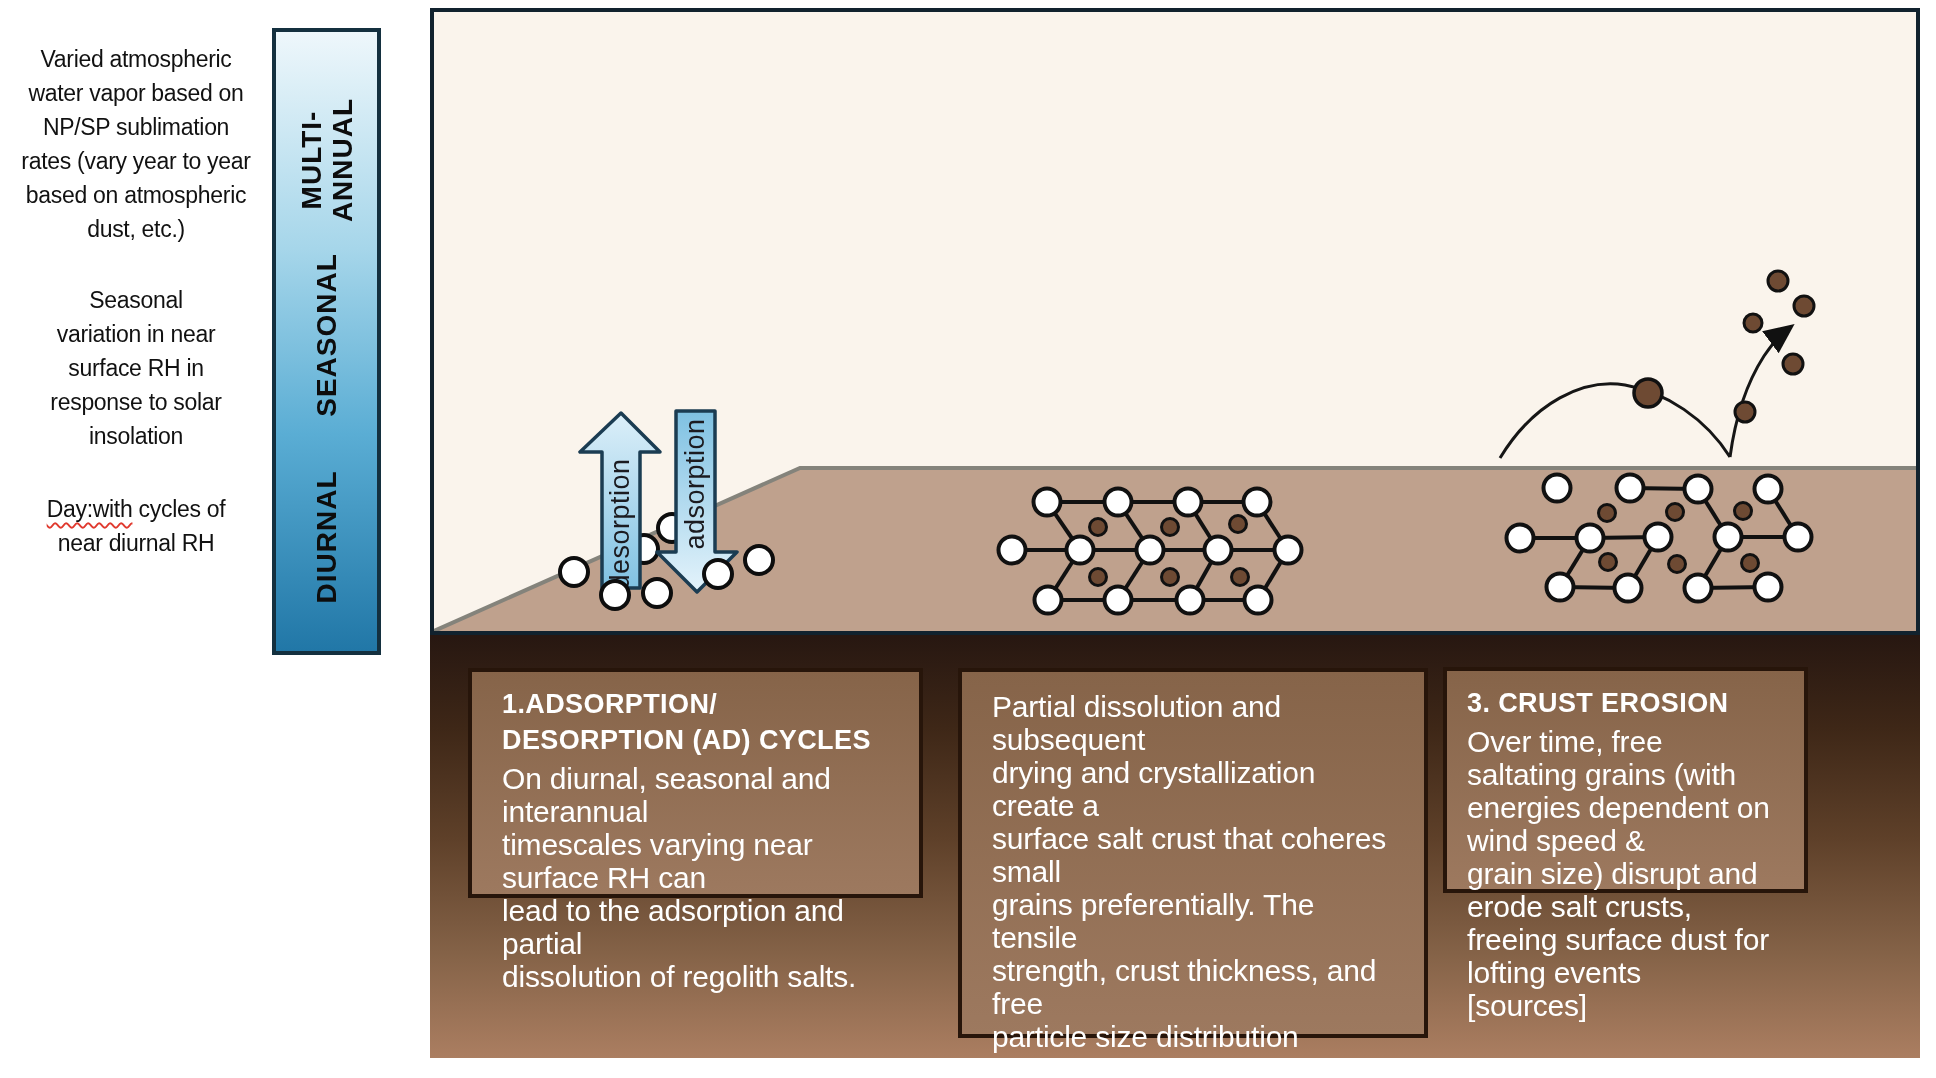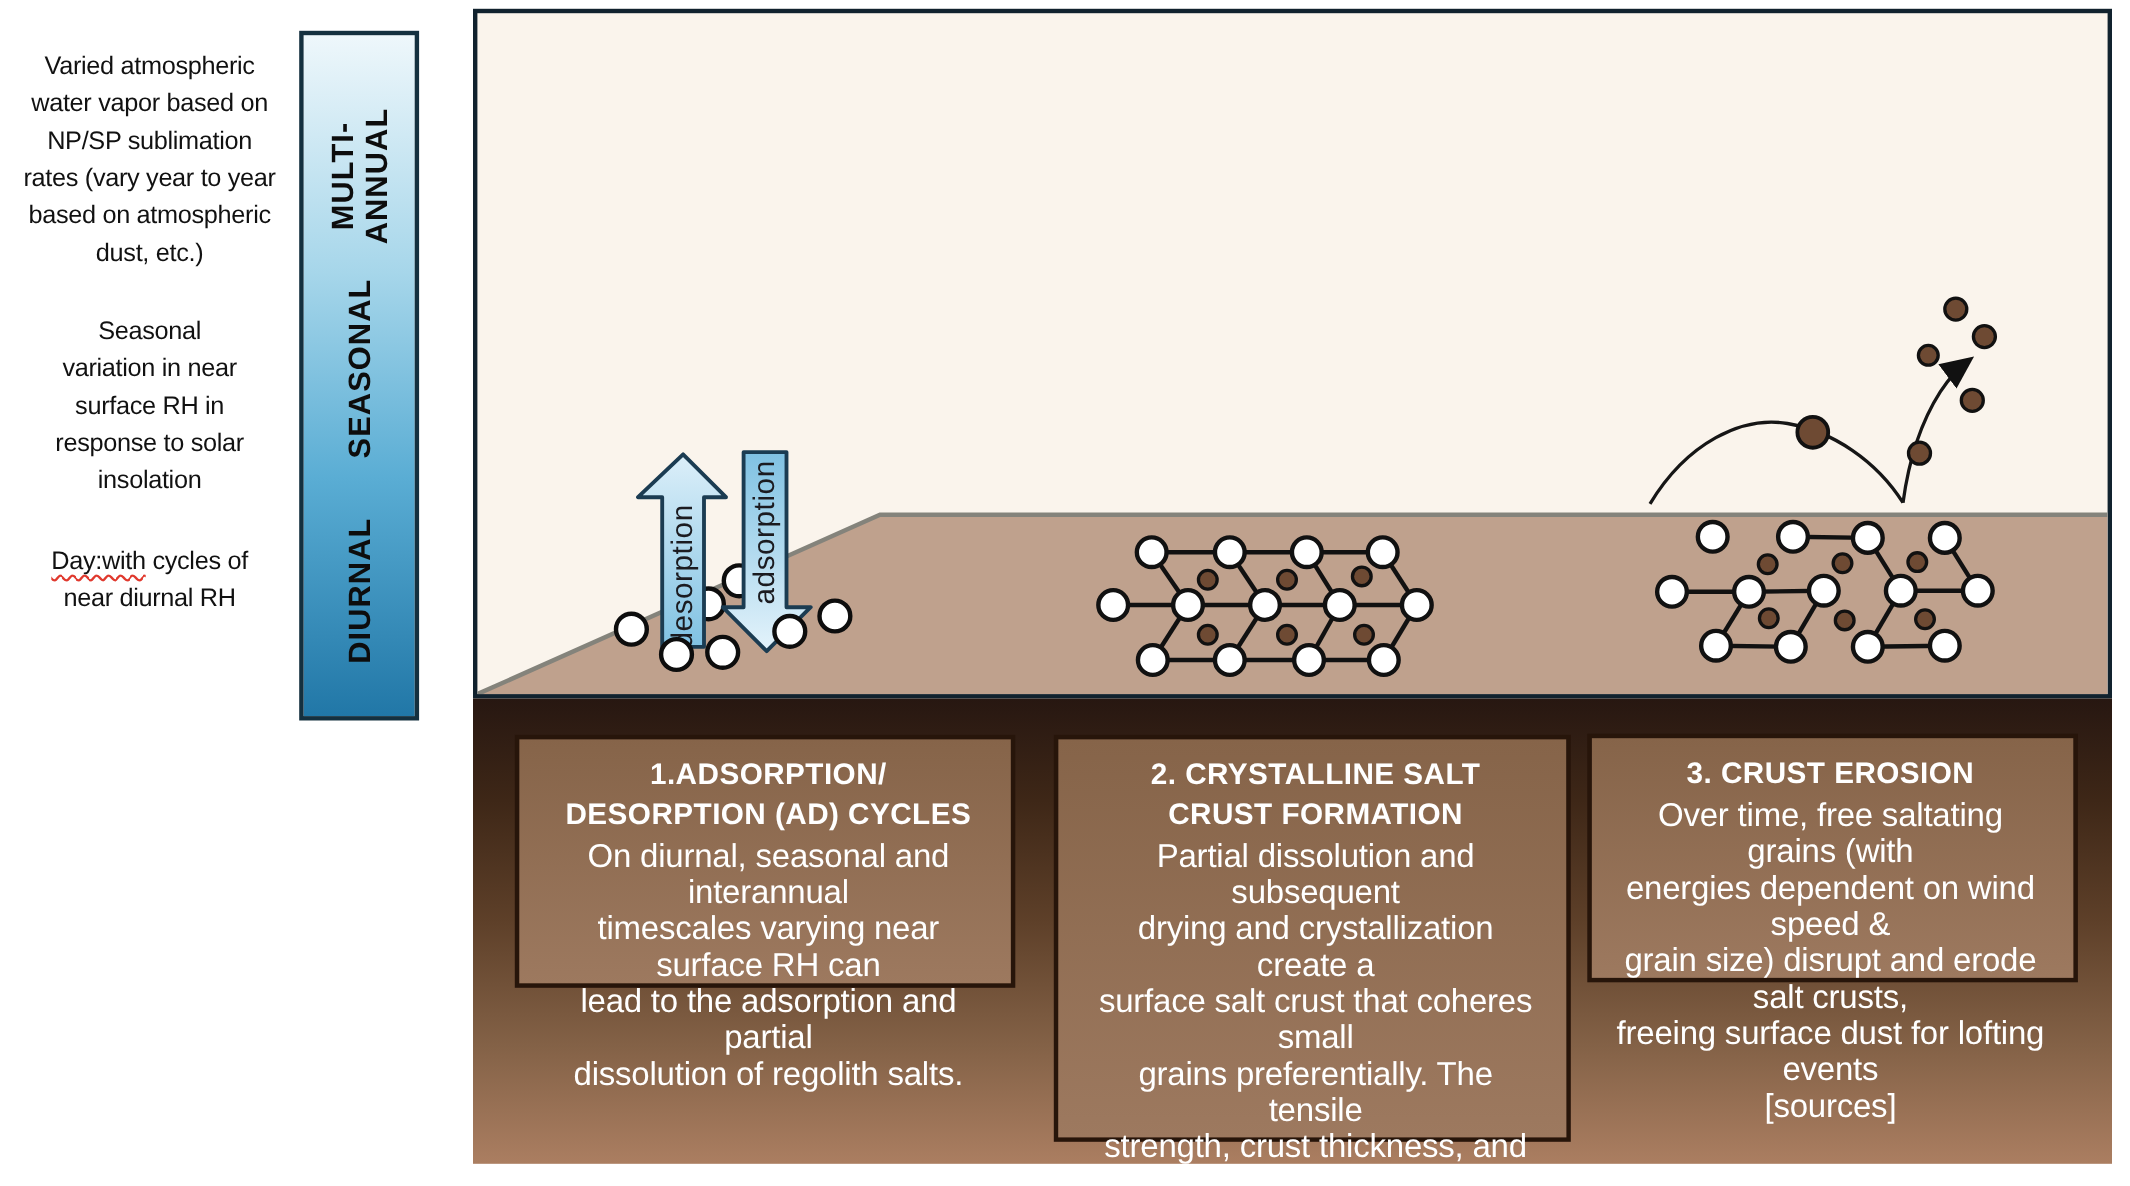--- a/index.html
+++ b/index.html
@@ -27,24 +27,24 @@
   
   .panel{position:absolute;left:430px;top:8px;width:1482px;height:619px;
     border:4px solid #11222e;background:#faf4ec;}
   .panel svg{position:absolute;left:0;top:0;}
 
   
   .bottom-section{position:absolute;left:430px;top:635px;width:1490px;height:423px;
     background:linear-gradient(180deg,#271711 0%,#3e2717 22%,#5e4029 48%,#846247 75%,#ab7e61 100%);}
   .pbox{position:absolute;border:4px solid #27150a;
     background:linear-gradient(180deg,#866449 0%,#9d795f 100%);
-    color:#ffffff;padding:14px 24px 10px 30px;box-sizing:border-box;text-align:center;}
+    color:#ffffff;padding:14px 24px 10px 30px;box-sizing:border-box;}
   .pbox-1{left:38px;top:33px;width:455px;height:230px;}
   .pbox-2{left:528px;top:33px;width:470px;height:370px;}
-  .pbox-3{left:1013px;top:32px;width:446px;height:226px;padding-left:20px;}
+  .pbox-3{left:1013px;top:32px;width:365px;height:226px;padding-left:20px;}
   .pbox-heading{font-weight:bold;font-size:27px;line-height:36px;letter-spacing:0.4px;
     white-space:pre-line;}
   .pbox-body{font-size:30px;line-height:33px;white-space:pre-line;margin-top:4px;
     letter-spacing:-0.2px;}
 </style>
 </head>
 <body>
 
 <div class="canvas">
 
@@ -198,22 +198,20 @@
   <div class="bottom-section">
     <div class="pbox pbox-1">
       <div class="pbox-heading">1.ADSORPTION/
 DESORPTION (AD) CYCLES</div>
       <div class="pbox-body">On diurnal, seasonal and interannual
 timescales varying near surface RH can
 lead to the adsorption and partial
 dissolution of regolith salts.</div>
     </div>
     <div class="pbox pbox-2">
-      <div class="pbox-heading">2. CRYSTALLINE SALT
-CRUST FORMATION</div>
       <div class="pbox-body">Partial dissolution and subsequent
 drying and crystallization create a
 surface salt crust that coheres small
 grains preferentially. The tensile
 strength, crust thickness, and free
 particle size distribution depends on the
 number of AD cycles, surface salt
 fraction, and partial dissolution [sources</div>
     </div>
     <div class="pbox pbox-3">

